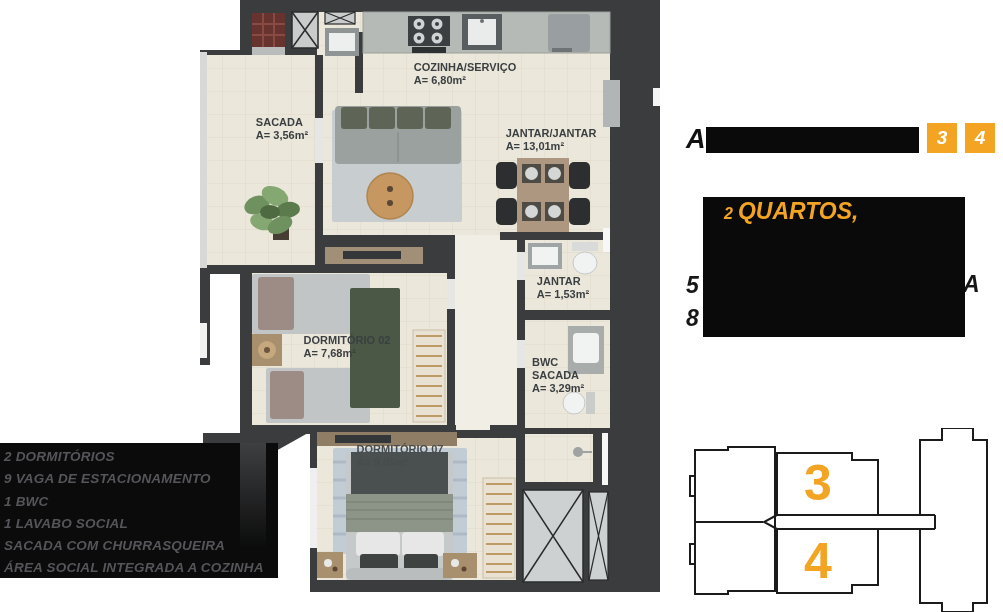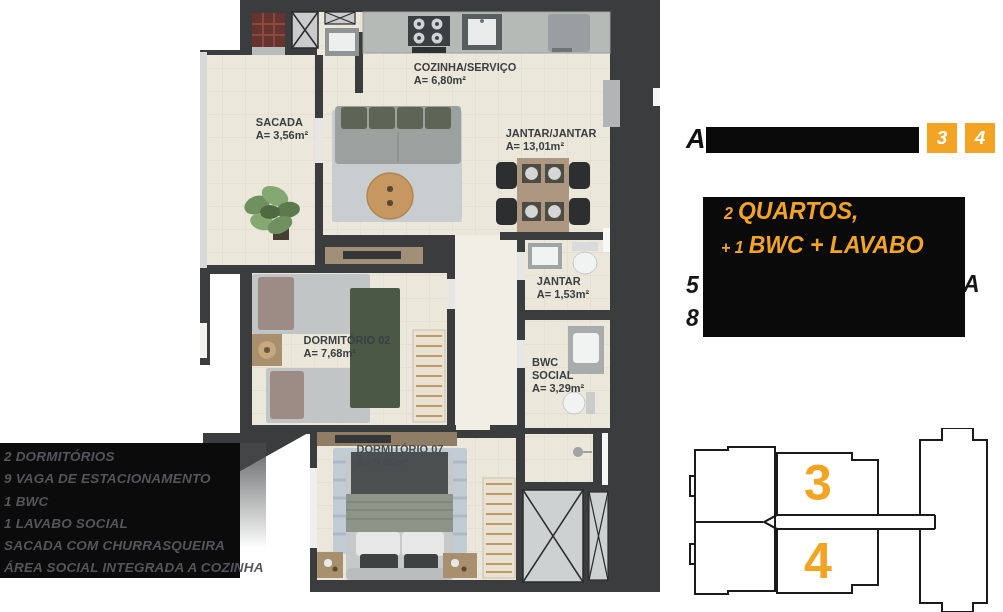--- a/index.html
+++ b/index.html
@@ -9,21 +9,21 @@
   .abs{position:absolute;}
 
   
   #floorplan{left:200px;top:0;width:462px;height:592px;}
   .room-label{position:absolute;transform:translateX(-50%);text-align:left;
               font:700 11px/13px "Liberation Sans",sans-serif;color:#3A3F41;white-space:nowrap;}
   .room-label span{display:block;}
   .room-label.wrap{white-space:normal;width:64px;}
 
   
-  #features-box{left:0;top:443px;width:240px;height:135px;background:#0B0B0B;
+  #features-box{left:0;top:443px;width:278px;height:135px;background:#0B0B0B;
                 padding:3px 0 0 4px;box-sizing:border-box;}
   .feature-line{font:700 italic 13.5px/22.3px "Liberation Sans",sans-serif;
                 color:#55555A;letter-spacing:.2px;white-space:nowrap;}
   #features-shadow{left:240px;top:443px;width:26px;height:132px;
                    background:linear-gradient(to bottom, rgba(70,72,74,.85), rgba(220,220,220,0) 80%);}
 
   
   #title-a{left:686px;top:124px;font:700 italic 27px/30px "Liberation Sans",sans-serif;color:var(--ink);}
   #title-redaction{left:706px;top:127px;width:213px;height:26px;background:#0A0A0A;}
   .badge{width:30px;height:30px;background:var(--accent);color:#fff;
@@ -302,21 +302,21 @@
       </div>
     <div class="room-label" style="left:351px;top:127px">
       <span>JANTAR/JANTAR</span>
         <span>A= 13,01m²</span>
       </div>
     <div class="room-label" style="left:363px;top:275px">
       <span>JANTAR</span>
         <span>A= 1,53m²</span>
       </div>
     <div class="room-label wrap" style="left:364px;top:356px">
-      <span>BWC SOCIAL</span>
+      <span>BWC SACADA</span>
         <span>A= 3,29m²</span>
       </div>
     <div class="room-label" style="left:147px;top:334px">
       <span>DORMITÓRIO 02</span>
         <span>A= 7,68m²</span>
       </div>
     <div class="room-label" style="left:200px;top:443px;color:#474C4E">
       <span>DORMITÓRIO 07</span>
         <span>A= 9,05m²</span>
       </div>
@@ -334,23 +334,20 @@
 
   <span class="abs" id="title-a">A</span>
   <div class="abs" id="title-redaction"></div>
   <div class="abs badge" id="badge-3">3</div>
   <div class="abs badge" id="badge-4">4</div>
 
   <span class="abs frag" id="frag-a">A</span>
   <div class="abs" id="panel-redaction"></div>
   <div class="abs hl-line" id="hl-line1">
     <span class="pre">2</span><span>QUARTOS,</span>
-  </div>
-  <div class="abs hl-line" id="hl-line2">
-    <span class="pre">+ 1</span><span>BWC + LAVABO</span>
   </div>
   <span class="abs frag" id="frag-5">5</span>
   <span class="abs frag" id="frag-8">8</span>
 
   <svg class="abs" id="keyplan" width="318" height="184" viewBox="0 0 318 184">
     <g stroke="#1B1B1B" stroke-width="2" fill="none">
       <path d="M43,19 L90,19 L90,163 L43,163 L43,166 L10,166 L10,22 L43,22 Z"></path>
       <path d="M10,48 H5 V68 H10 M10,116 H5 V136 H10"></path>
       <path d="M10,94 H78"></path>
       <path d="M92,87 L92,25 L167,25 L167,32 L193,32 L193,87"></path>

